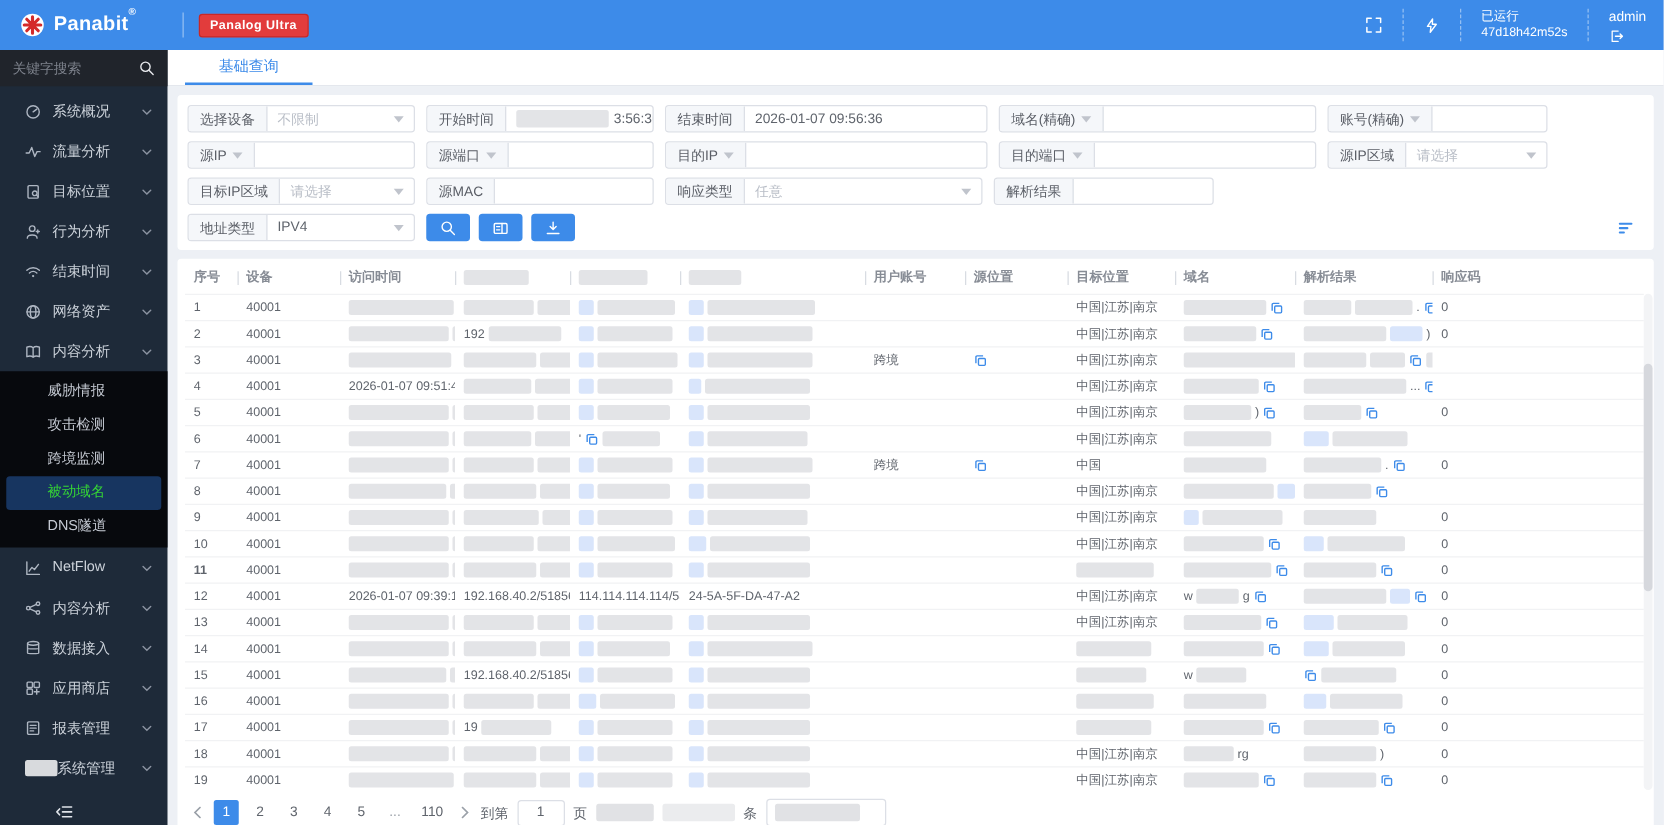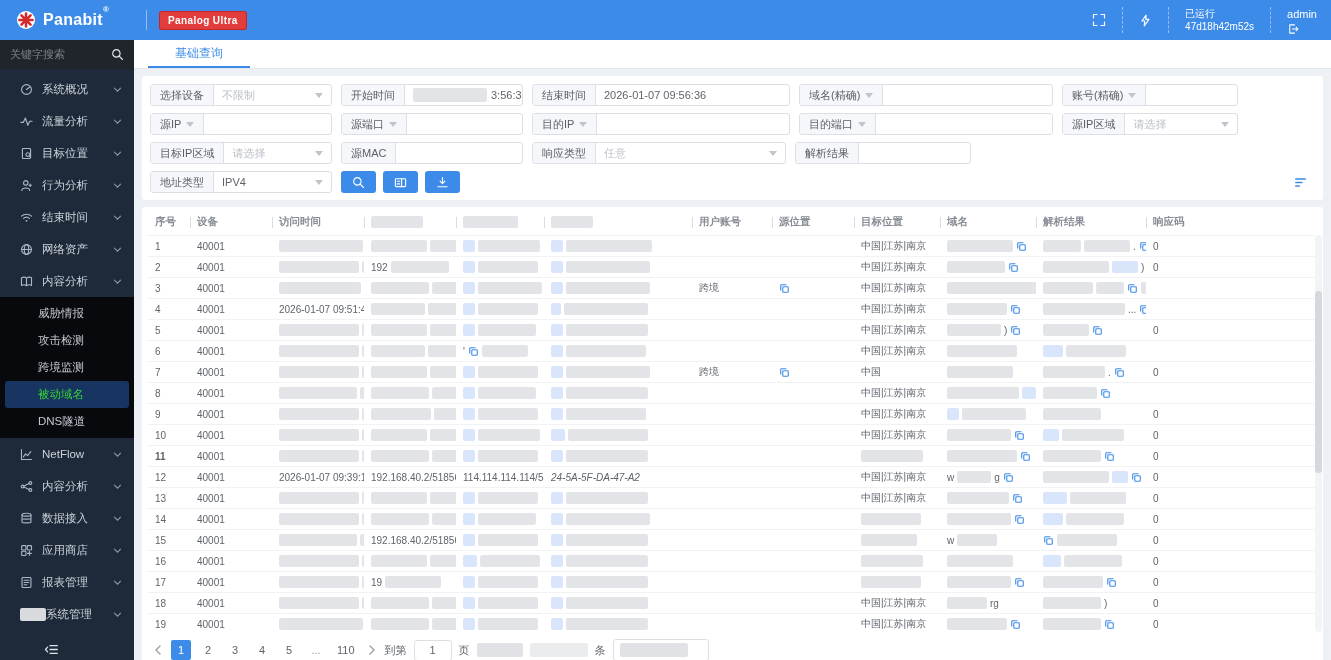--- a/index.html
+++ b/index.html
@@ -1068,21 +1068,21 @@
             </div>
             <div class="td" style="width: 92px;">
               <span>2026-01-07 09:39:13</span>
             </div>
             <div class="td" style="width: 92px;">
               <span>192.168.40.2/51856</span>
             </div>
             <div class="td" style="width: 88px;">
               <span>114.114.114.114/53</span>
             </div>
-            <div class="td" style="width: 148px; font-style: italic;">
+            <div class="td" style="width: 148px;">
               <span>24-5A-5F-DA-47-A2</span>
             </div>
             <div class="td" style="width: 80px;">
               <span></span>
             </div>
             <div class="td" style="width: 82px;"></div>
             <div class="td" style="width: 86px;">
               <span>中国|江苏|南京</span>
             </div>
             <div class="td" style="width: 96px;">

